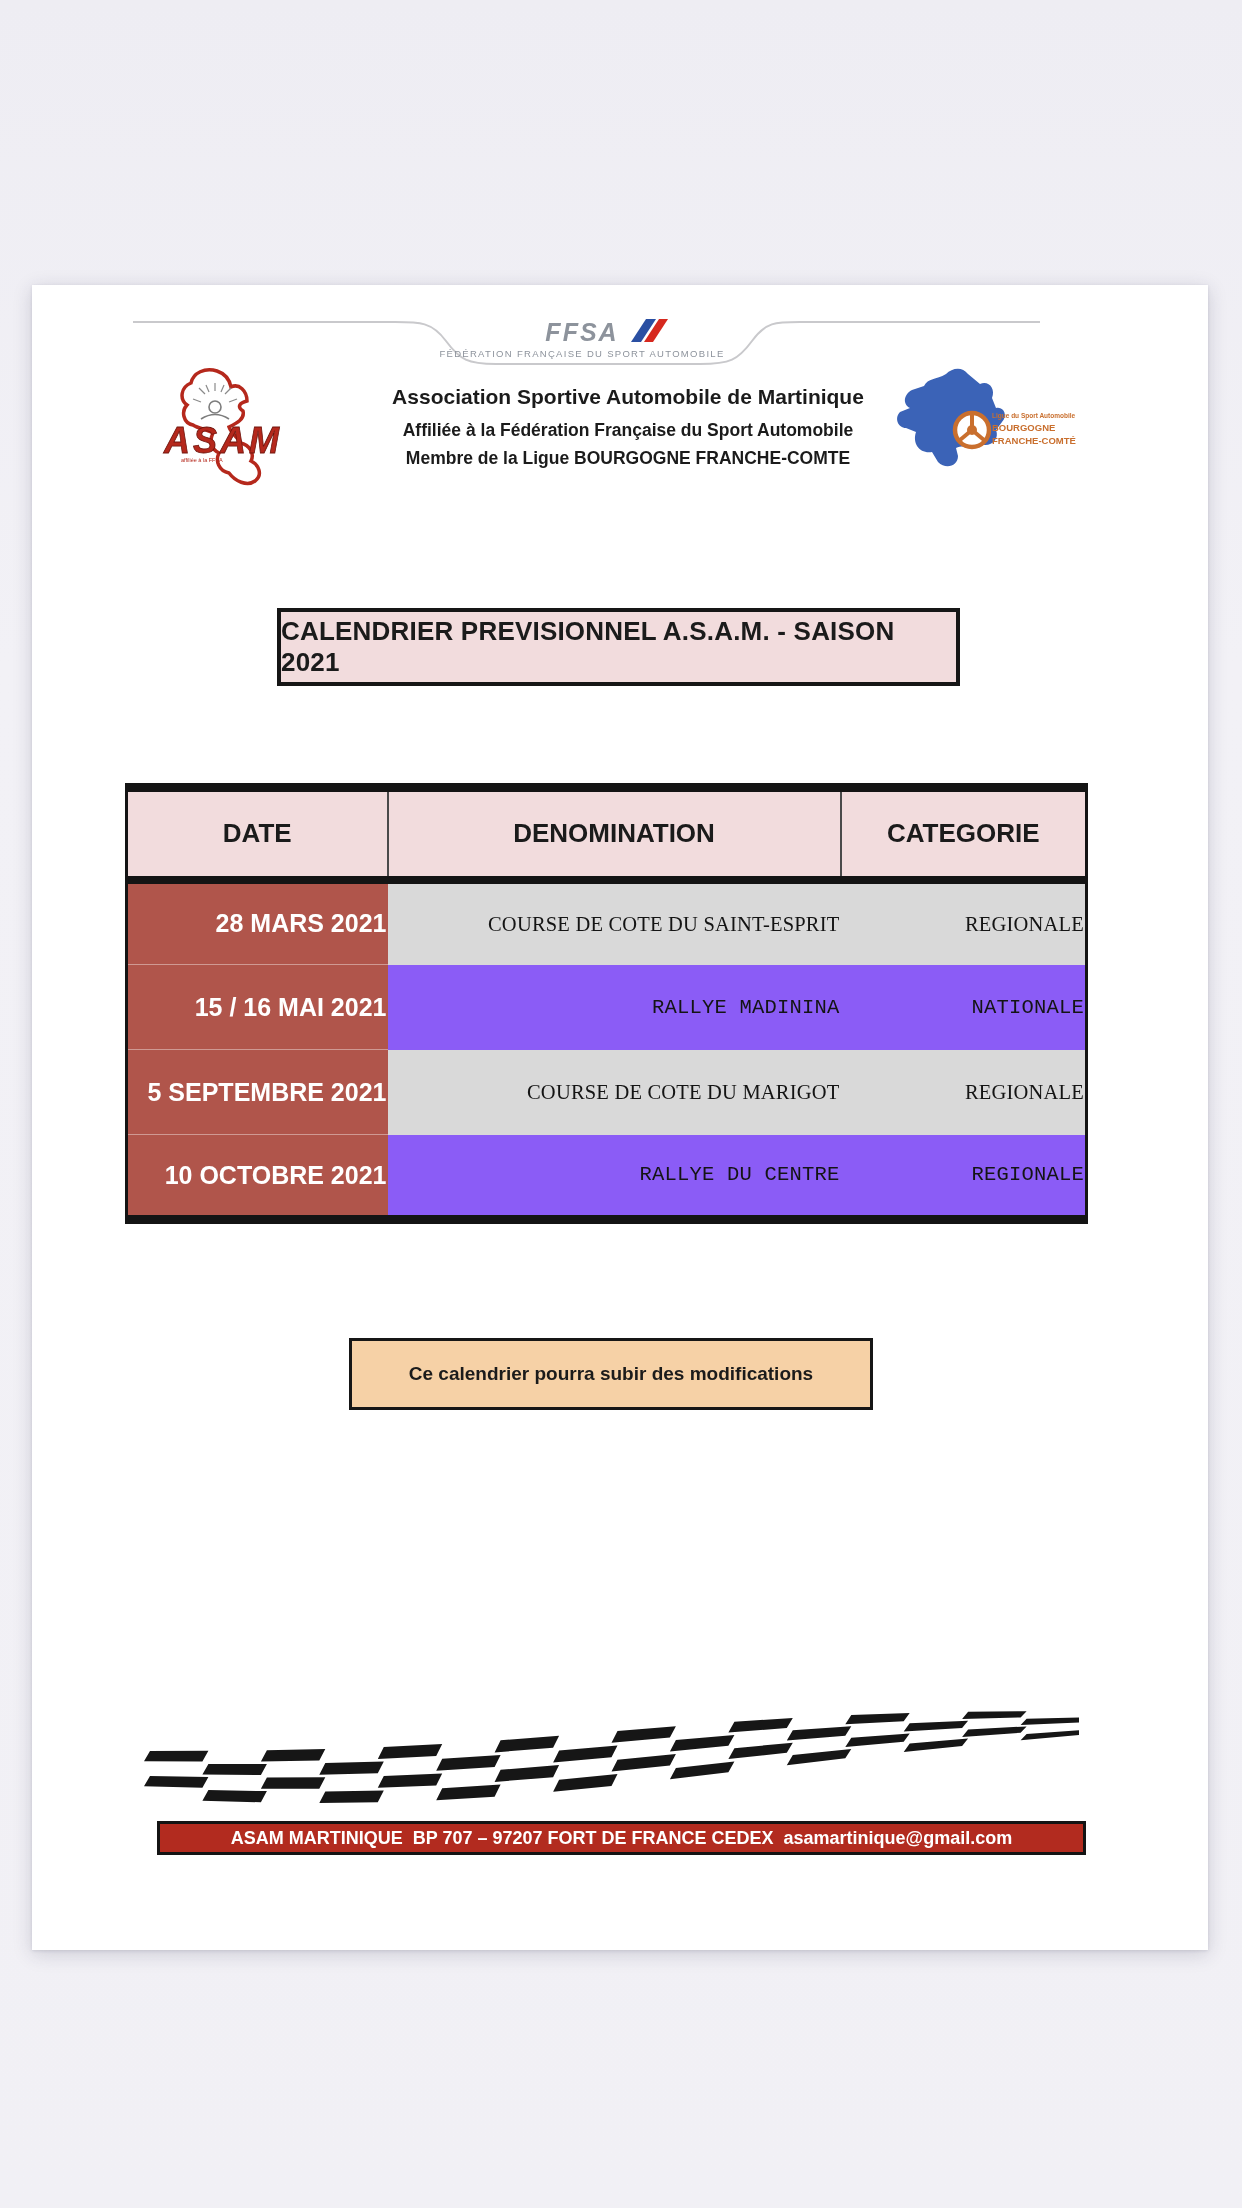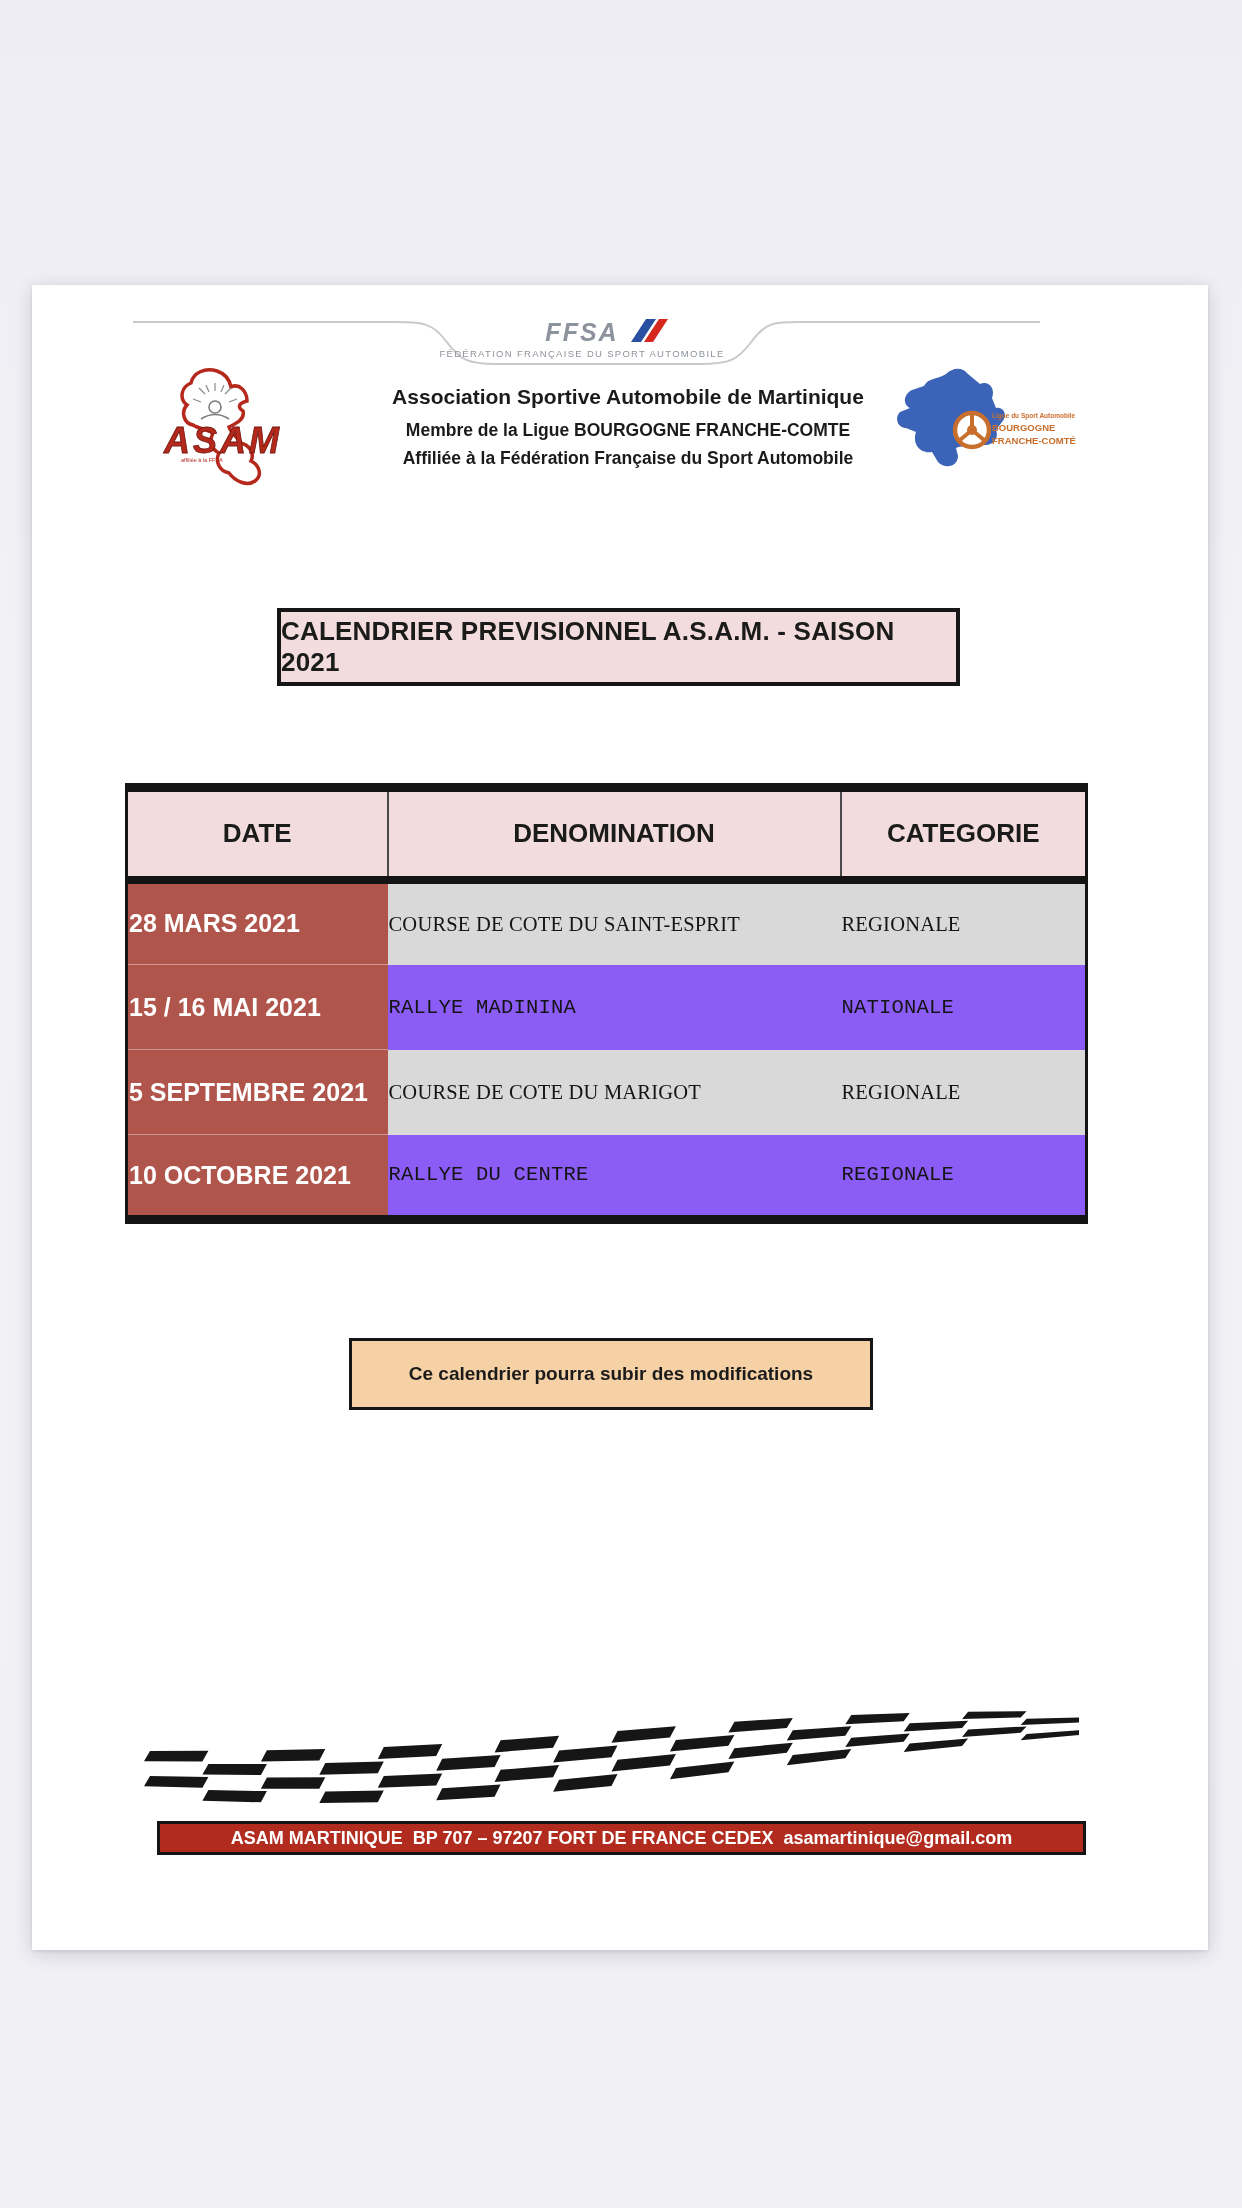--- a/index.html
+++ b/index.html
@@ -62,21 +62,21 @@
   }
   .cal-table col.c-date{width:261px;}
   .cal-table col.c-denom{width:453px;}
   .cal-table col.c-cat{width:246px;}
   .cal-table th{
     height:92px;background:var(--pink,#f2dcdd);color:var(--ink,#1b1b1b);
     font-size:26px;font-weight:bold;text-align:center;vertical-align:middle;
     border-bottom:8px solid #141414;
   }
   .cal-table th + th{border-left:2px solid #4a4a4a;}
-  .cal-table td{height:85px;text-align:left;vertical-align:middle;}
+  .cal-table td{height:85px;text-align:right;vertical-align:middle;}
   .date-cell{
     background:var(--red-date,#b0554b);color:#fff;font-size:25px;font-weight:bold;
     border-bottom:1px solid rgba(255,255,255,.4);
   }
   tr:last-child .date-cell{border-bottom:none;}
   .body-cell{font-size:20.5px;color:#141414;letter-spacing:.2px;}
   tr.shade .body-cell{background:var(--row-gray,#d9d9d9);font-family:Liberation Serif, serif;}
   tr.plain .body-cell{background:#8b5cf6;font-family:Liberation Mono, monospace;}
   
   .note-box{
@@ -143,22 +143,22 @@
         <line class="wheel-spoke" x1="88" y1="70" x2="100" y2="80"></line>
         <circle class="wheel-hub" cx="88" cy="70" r="5"></circle>
       </g>
       <text class="ligue-t1" x="108" y="58">Ligue du Sport Automobile</text>
       <text class="ligue-t2" x="108" y="71">BOURGOGNE</text>
       <text class="ligue-t2" x="108" y="84">FRANCHE-COMTÉ</text>
     </svg>
 
     <div class="org-block">
       <div class="org-name">Association Sportive Automobile de Martinique</div>
+      <div class="org-sub">Affiliée à la Fédération Française du Sport Automobile</div>
       <div class="org-sub">Membre de la Ligue BOURGOGNE FRANCHE-COMTE</div>
-      <div class="org-sub">Affiliée à la Fédération Française du Sport Automobile</div>
     </div>
 
     <div class="title-box">
       <span>CALENDRIER PREVISIONNEL A.S.A.M. - SAISON 2021</span>
     </div>
 
     <table class="cal-table">
       <colgroup>
           <col class="c-date">
           <col class="c-denom">

